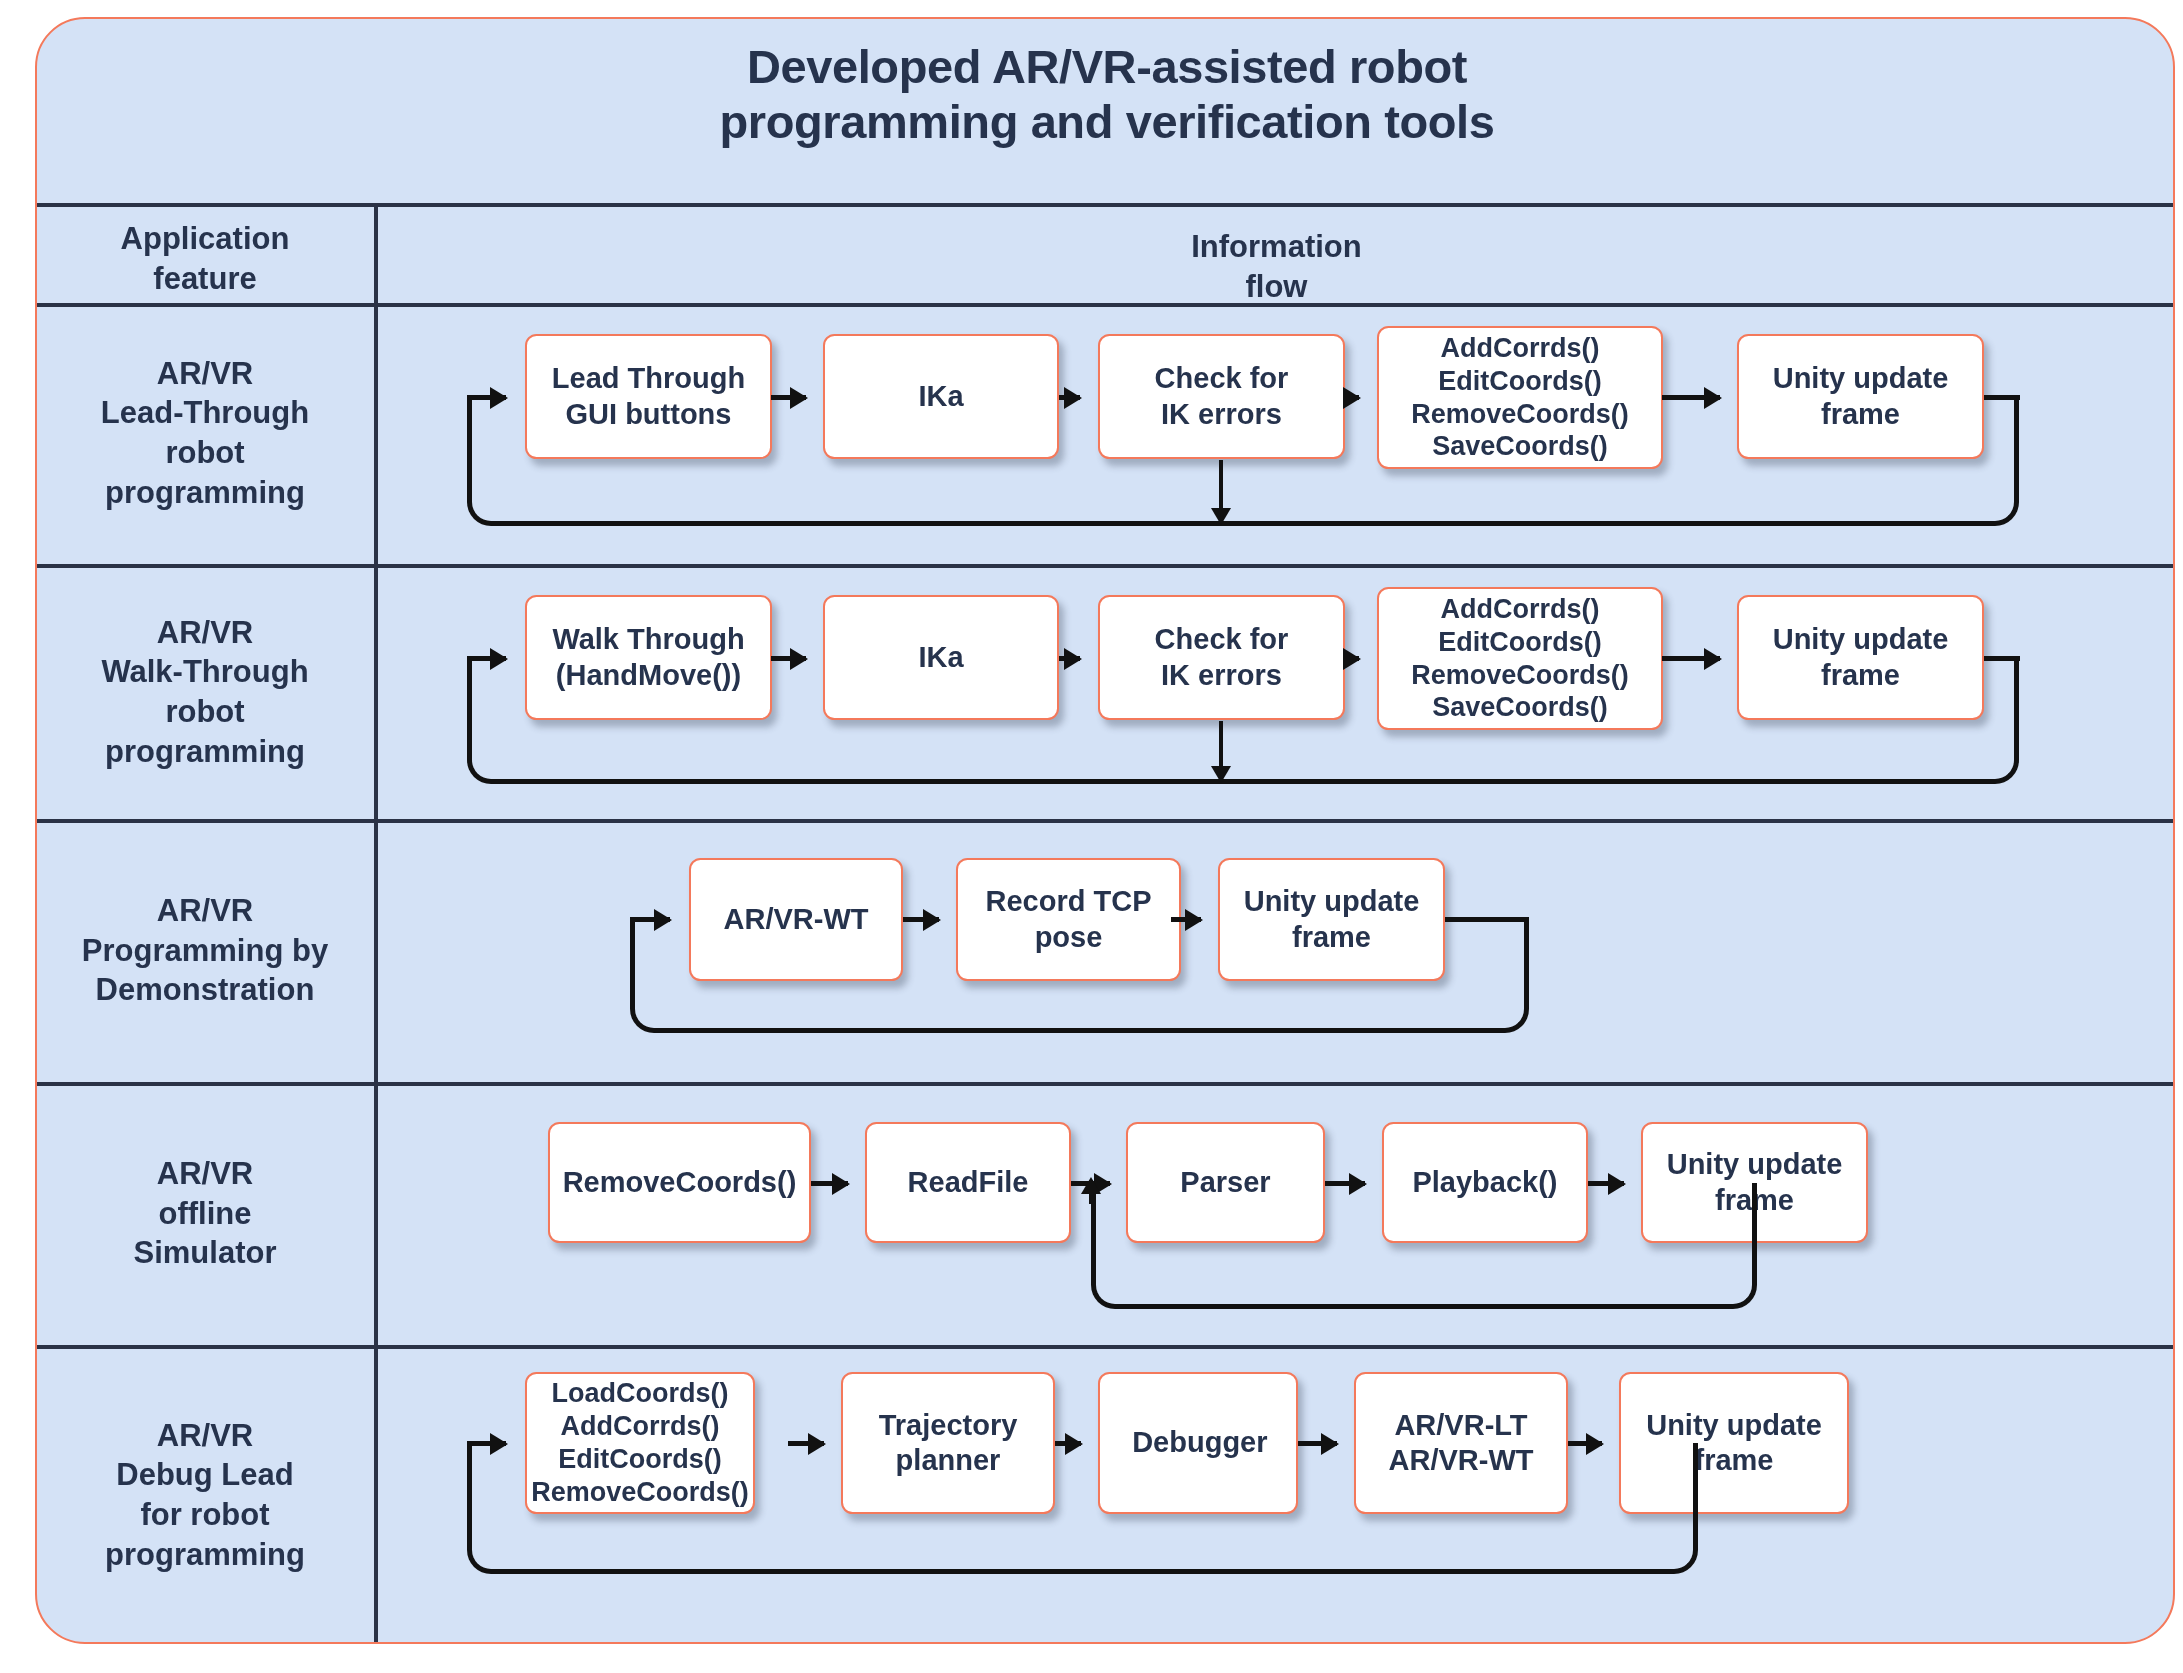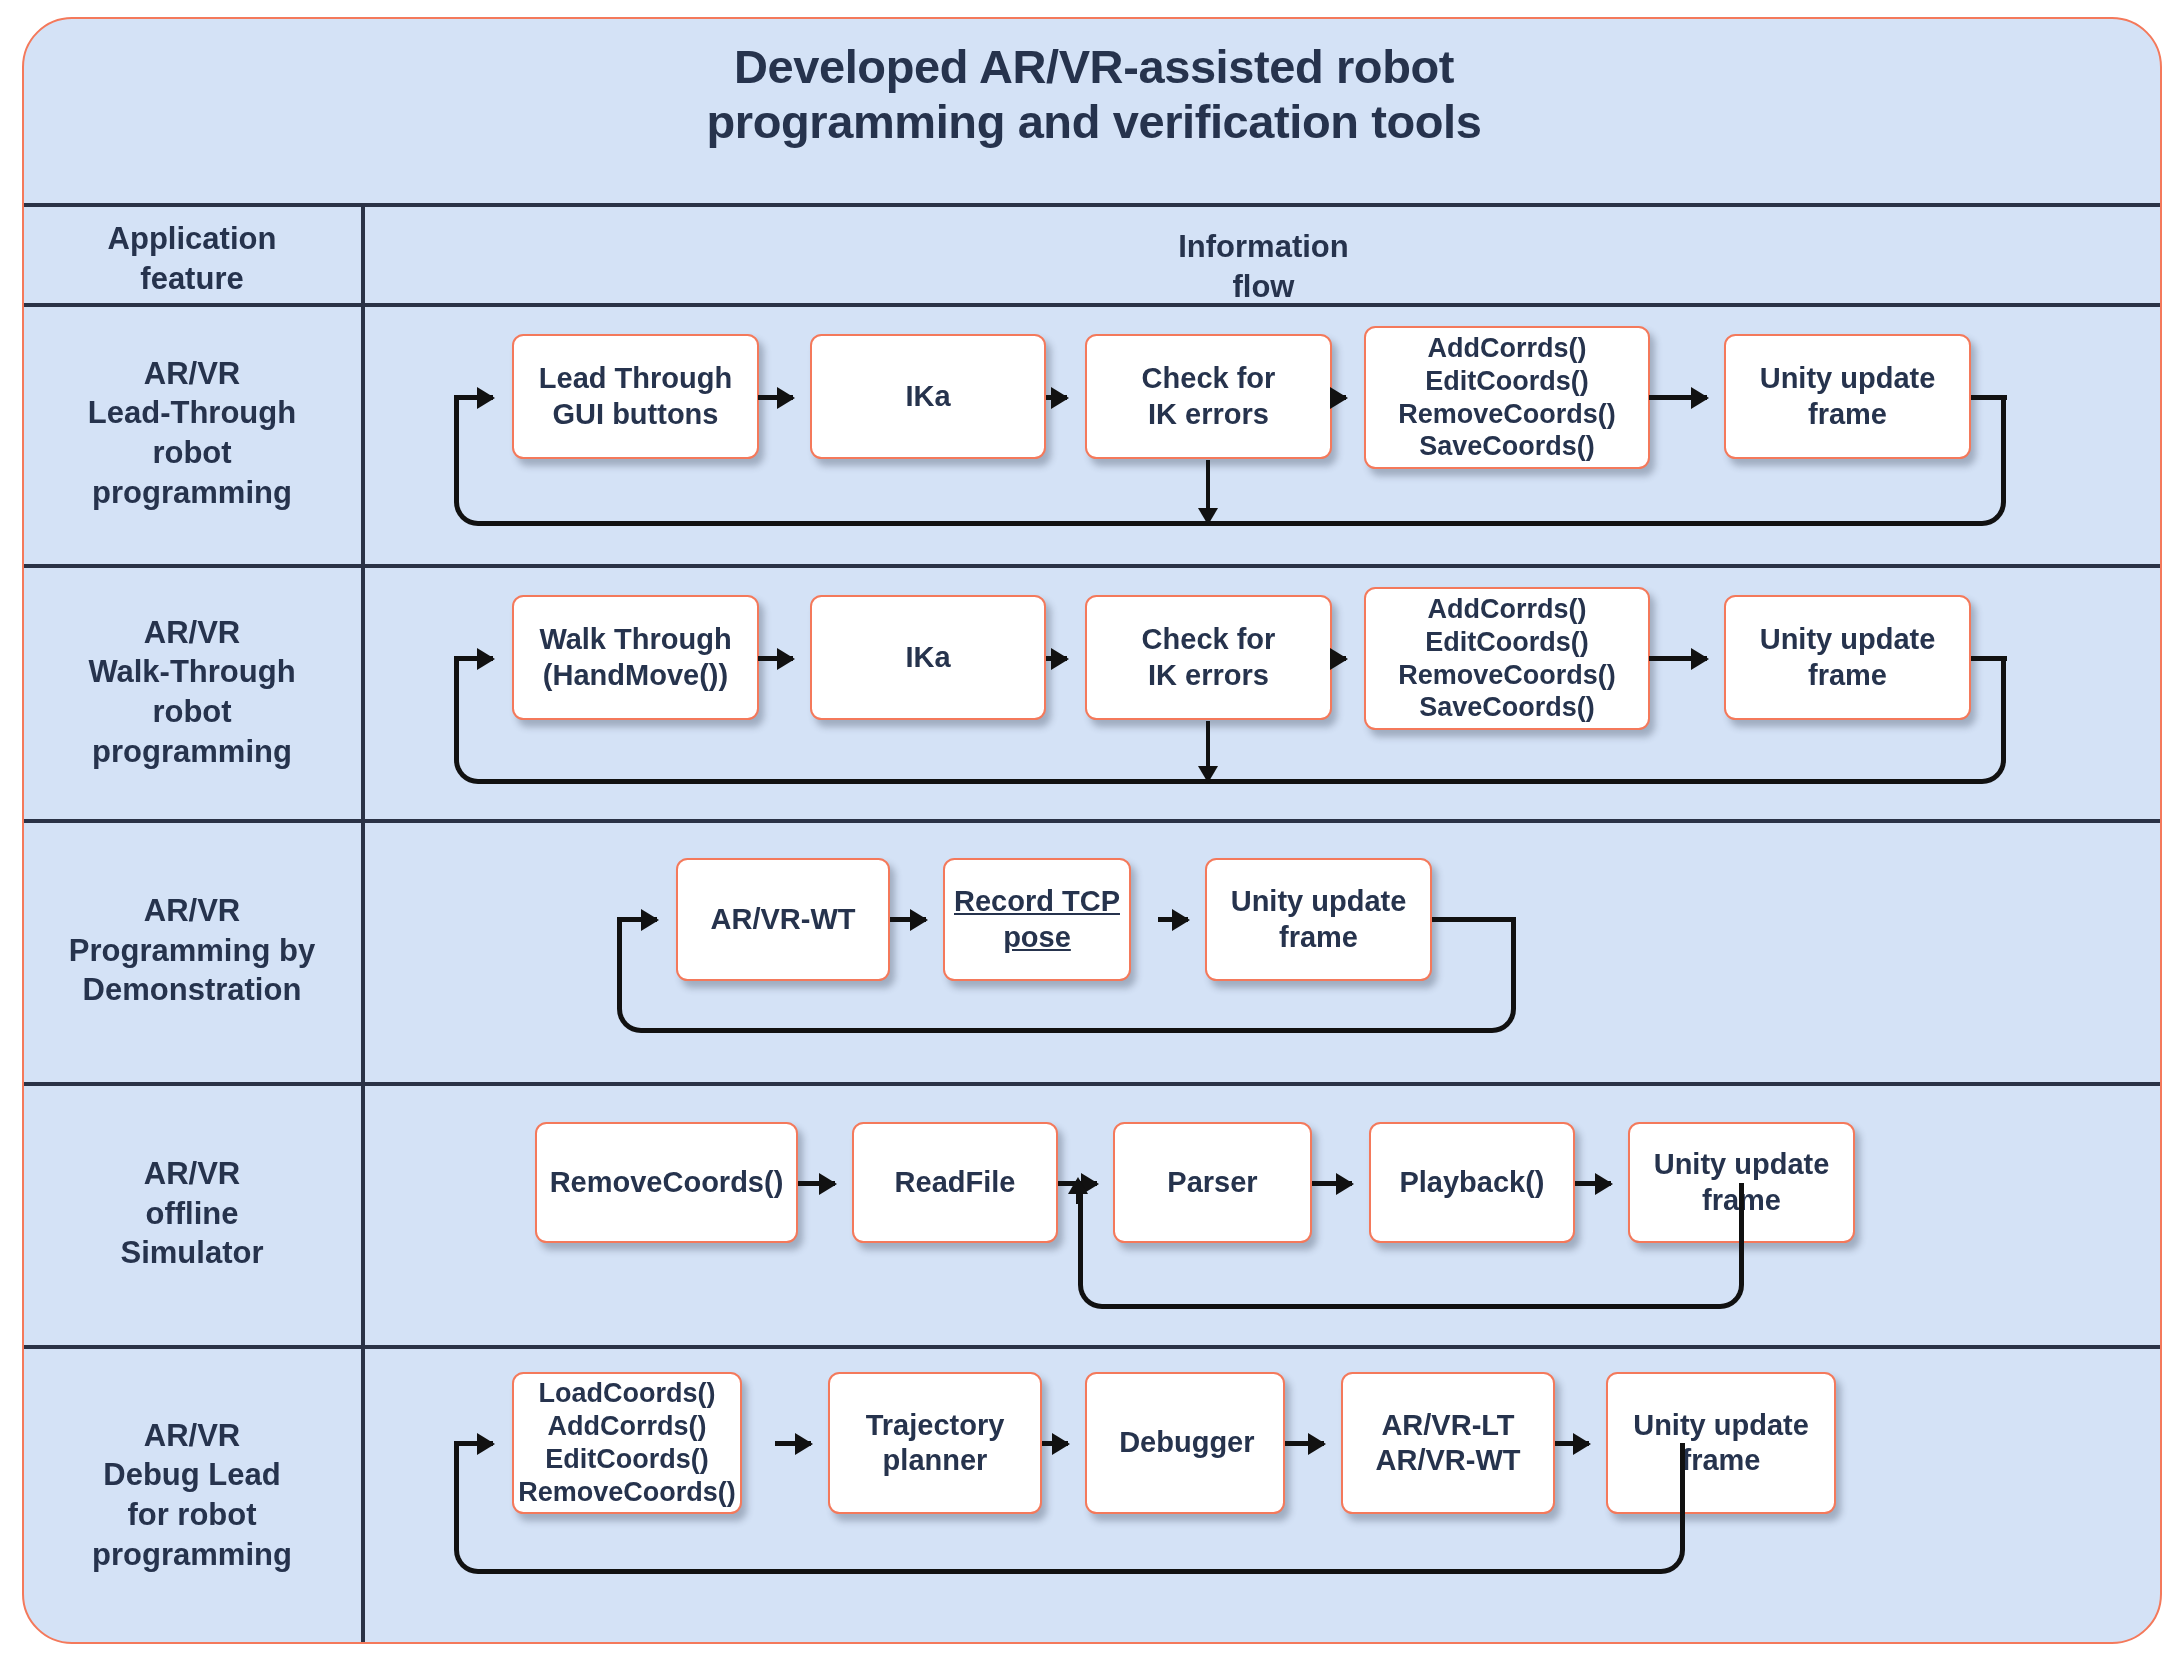--- a/index.html
+++ b/index.html
@@ -1,20 +1,20 @@
 <!DOCTYPE html>
 <html style="font-size:11.4px"><head>
 <meta charset="utf-8">
 <style>
   html,body{margin:0;padding:0;background:#ffffff;}
   body{width:2183px;height:1674px;overflow:hidden;
        font-family:"Liberation Sans","DejaVu Sans",sans-serif;}
 
   #panel{
-    position:absolute; left:22px; top:17px; width:2140px; height:1627px;
+    position:absolute; left:35px; top:17px; width:2140px; height:1627px;
     background:#d4e2f6; border:2.9px solid #f4795b; border-radius:50px;
     box-sizing:border-box; overflow:hidden;
   }
 
   
   #title{
     position:absolute; left:0; top:21.4px; width:2140px;
     text-align:center; color:#26334d; font-weight:bold; font-size:47px;
     line-height:1.16; letter-spacing:-0.4px;
   }
@@ -213,21 +213,21 @@
           <div>Demonstration</div>
         </div>
       </div>
       <div class="flow" style="top: 800px; height: 263px;">
         <div class="box" style="left: 313px; top: 39px; width: 214px; height: 123px;">
           <div>
             <div>AR/VR-WT</div>
           </div>
         </div>
         <div class="harrow" style="left: 527px; top: 98px; width: 36px;"></div>
-        <div class="box" style="left: 580px; top: 39px; width: 188px; height: 123px; text-decoration: underline;">
+        <div class="box" style="left: 580px; top: 39px; width: 225px; height: 123px;">
           <div>
             <div>Record TCP</div>
             <div>pose</div>
           </div>
         </div>
         <div class="harrow" style="left: 795px; top: 98px; width: 30px;"></div>
         <div class="box" style="left: 842px; top: 39px; width: 227px; height: 123px;">
           <div>
             <div>Unity update</div>
             <div>frame</div>

